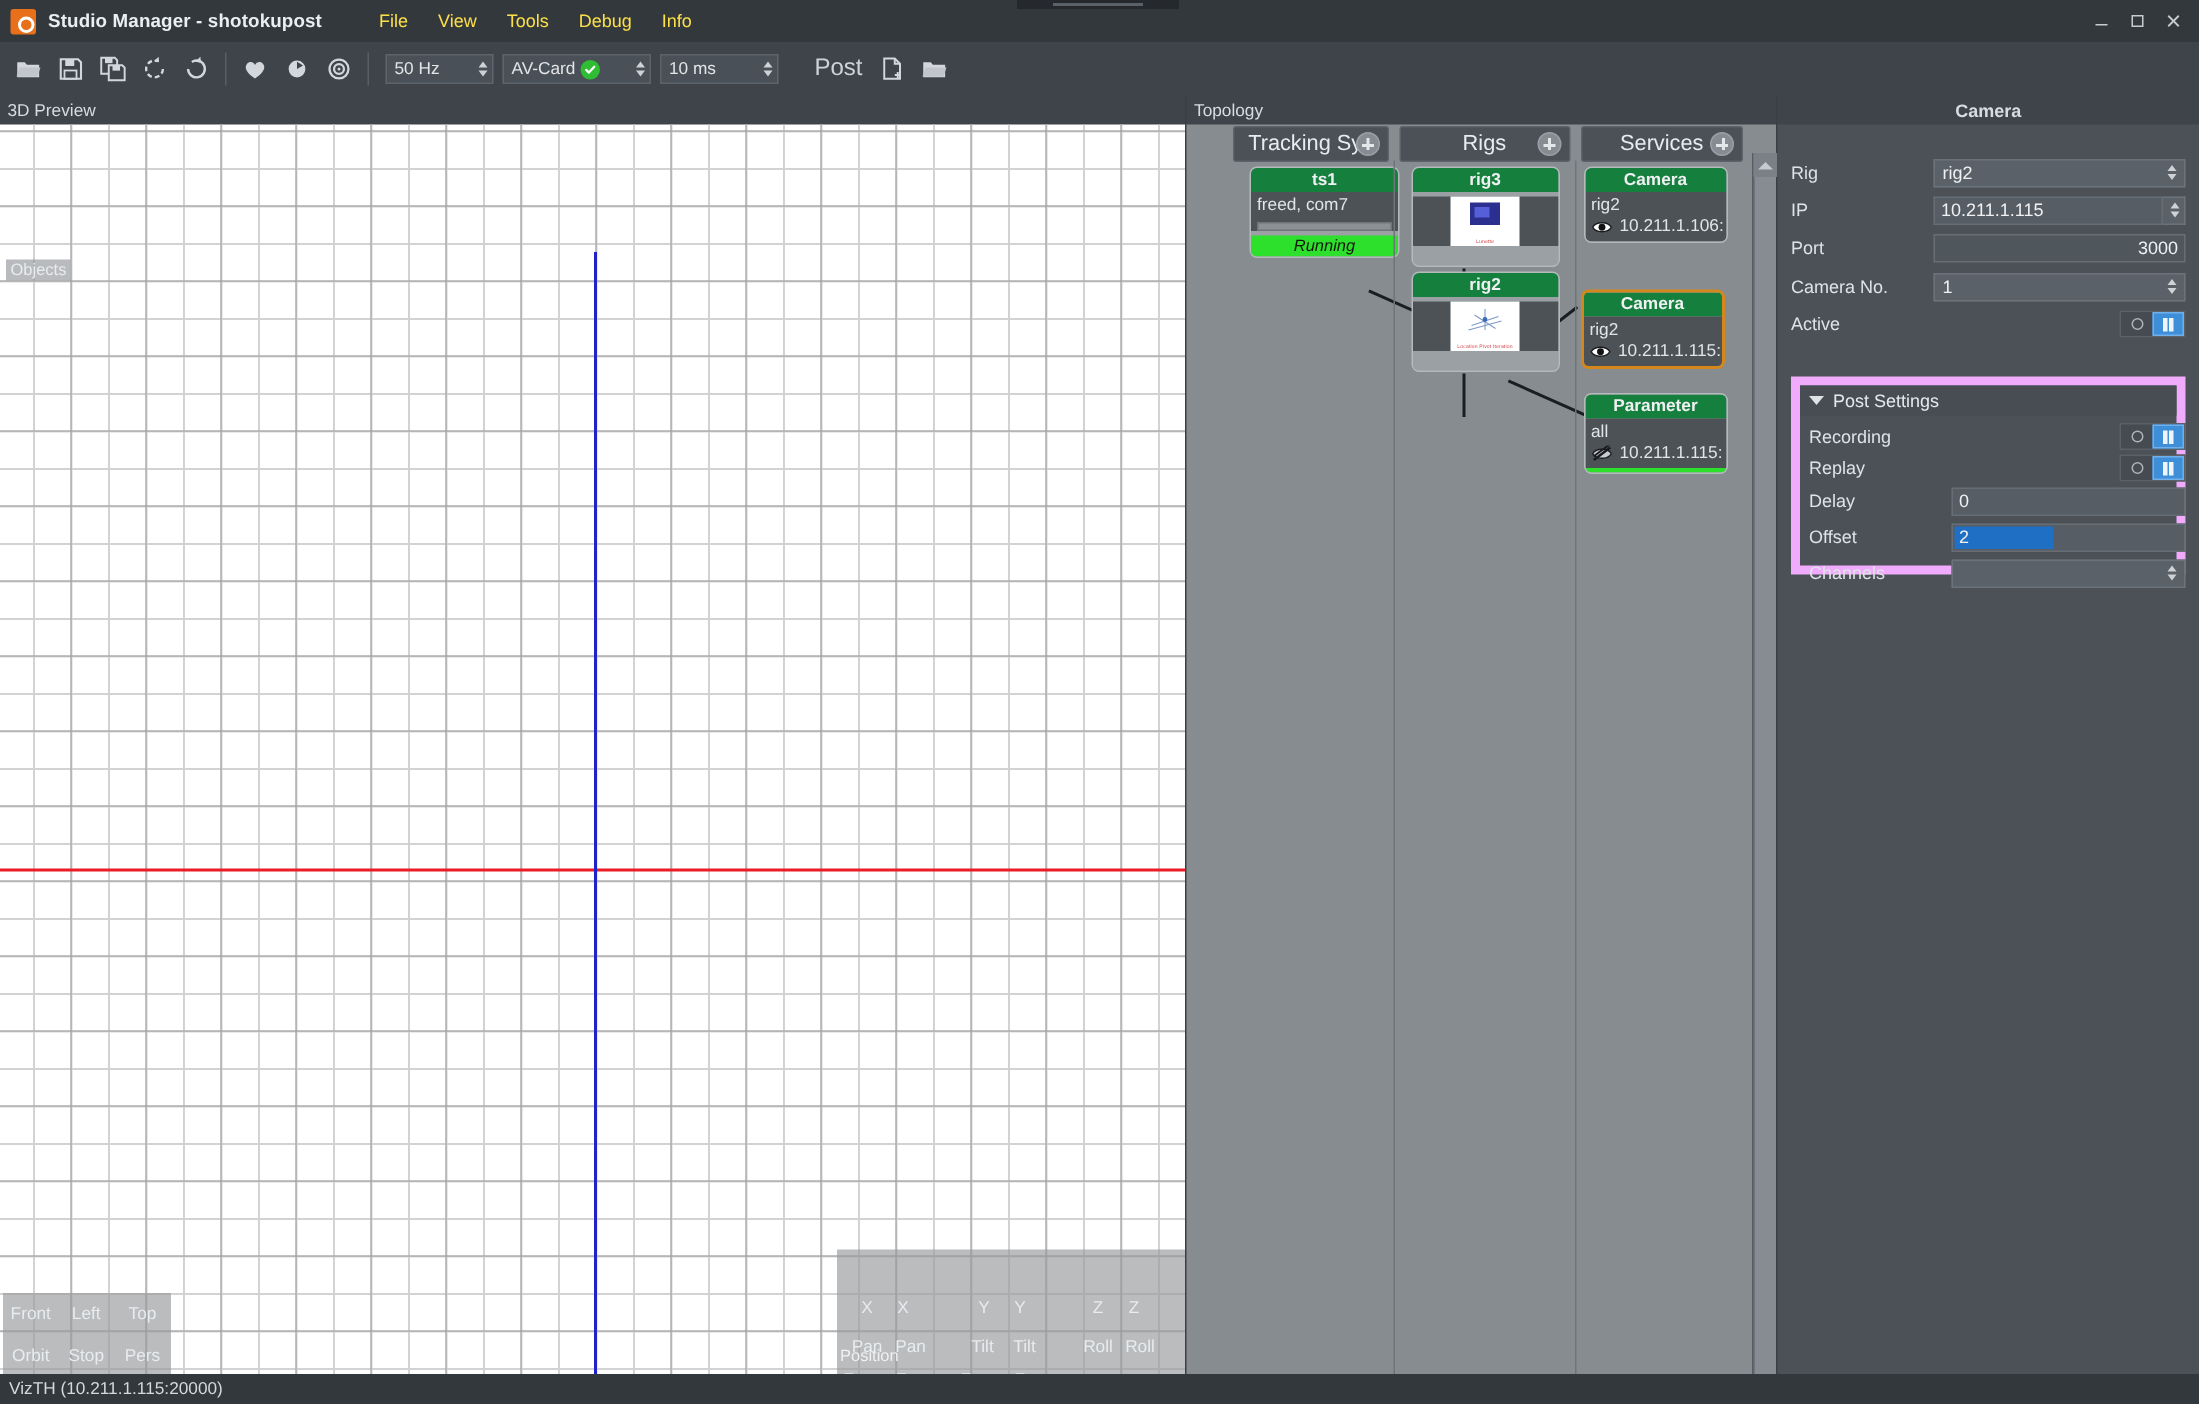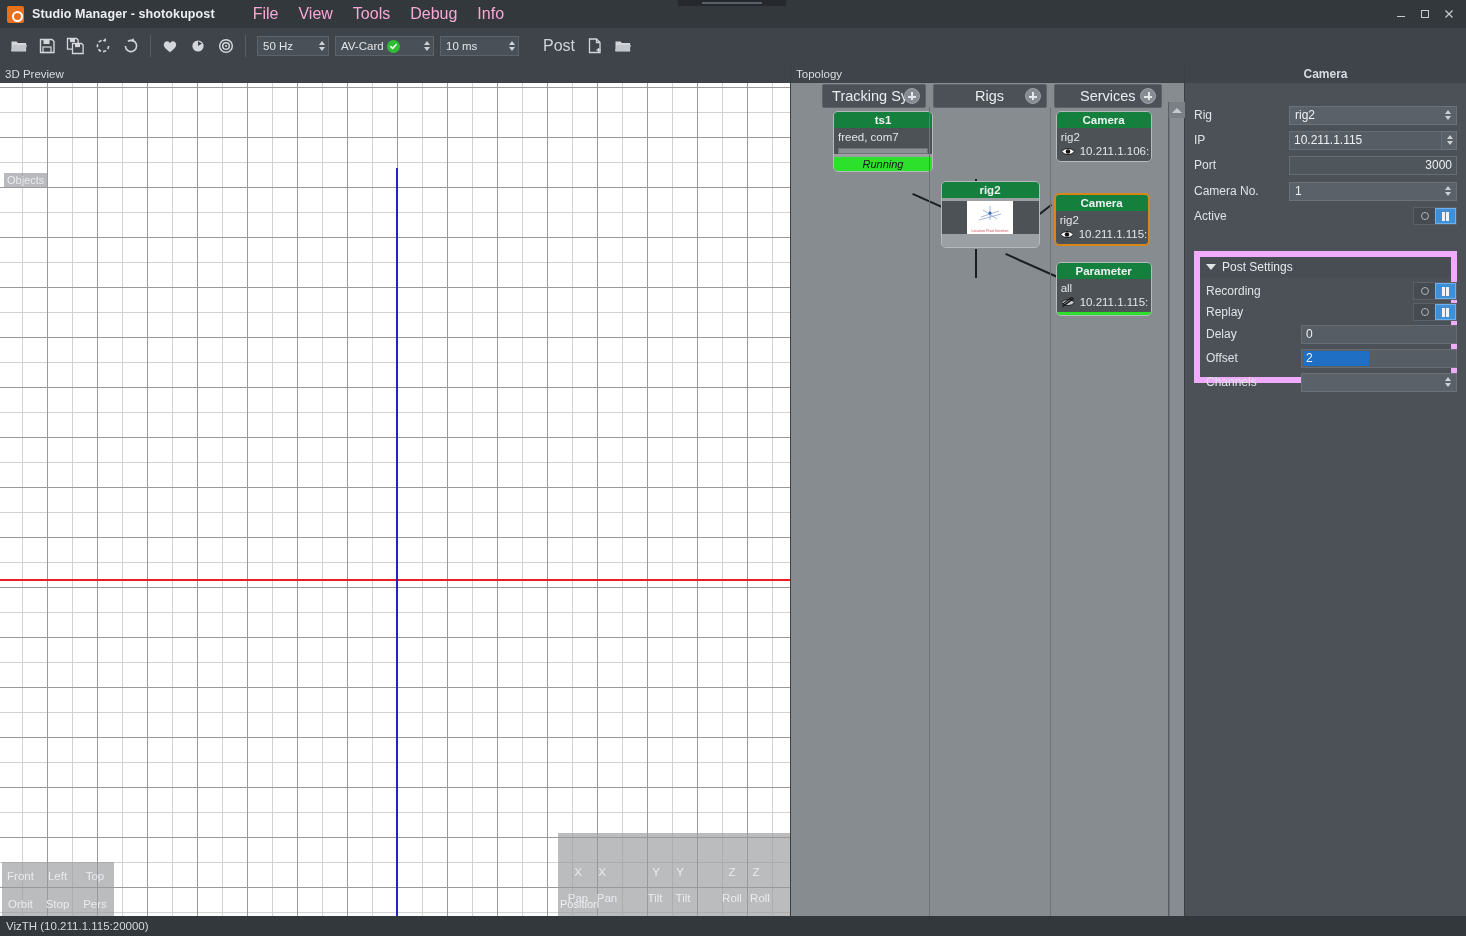--- a/index.html
+++ b/index.html
@@ -26,21 +26,21 @@
     content:""; position:absolute; left:50%; top:50%;
     width:7px; height:7px; margin:-3.5px 0 0 -3.5px;
     border-radius:50%; border:2px solid #fff;
   }
   .app-title{
     margin-left:8px; font-size:12.5px; font-weight:bold; color:#eceff1;
     letter-spacing:.1px; white-space:nowrap;
   }
   .menubar{ display:flex; margin-left:28px; }
   .menu-item{
-    padding:3px 10px; font-size:16px; color:#f9a8d4; cursor:default;
+    padding:3px 10px; font-size:12px; color:#fde047; cursor:default;
     white-space:nowrap;
   }
   .win-ctrls{
     position:absolute; right:6px; top:0; height:28px;
     display:flex; align-items:center; gap:2px;
   }
   .win-btn{
     width:22px; height:22px; display:flex; align-items:center;
     justify-content:center; color:#c8ccd0; font-size:12px; cursor:default;
   }
@@ -544,20 +544,33 @@
             <div class="node-status">Running</div>
           </div>
         </div>
 
         <div class="tcol c2">
           <div class="tcol-head">
             <span>Rigs</span>
             <span class="plus"></span>
           </div>
 
+          <div class="node" style="left:11px;top:28px;width:99px;">
+            <div class="node-head">rig3</div>
+            <div class="node-body">
+              <div class="thumb">
+                <svg width="46" height="33" viewBox="0 0 46 33">
+                  <rect x="13" y="4" width="20" height="15" fill="#2b2f8f"></rect>
+                  <rect x="16" y="7" width="10" height="7" fill="#5560d8"></rect>
+                </svg>
+                <span class="cap">Lunette</span>
+              </div>
+            </div>
+            <div class="node-foot"></div>
+          </div>
 
           <div class="node" style="left:11px;top:98px;width:99px;">
             <div class="node-head">rig2</div>
             <div class="node-body">
               <div class="thumb">
                 <svg width="46" height="33" viewBox="0 0 46 33">
                   <g stroke="#7d98c8" stroke-width="0.7" fill="none">
                     <path d="M14 16 L32 10"></path>
                     <path d="M16 9 L30 18"></path>
                     <path d="M23 5 L23 19"></path>

